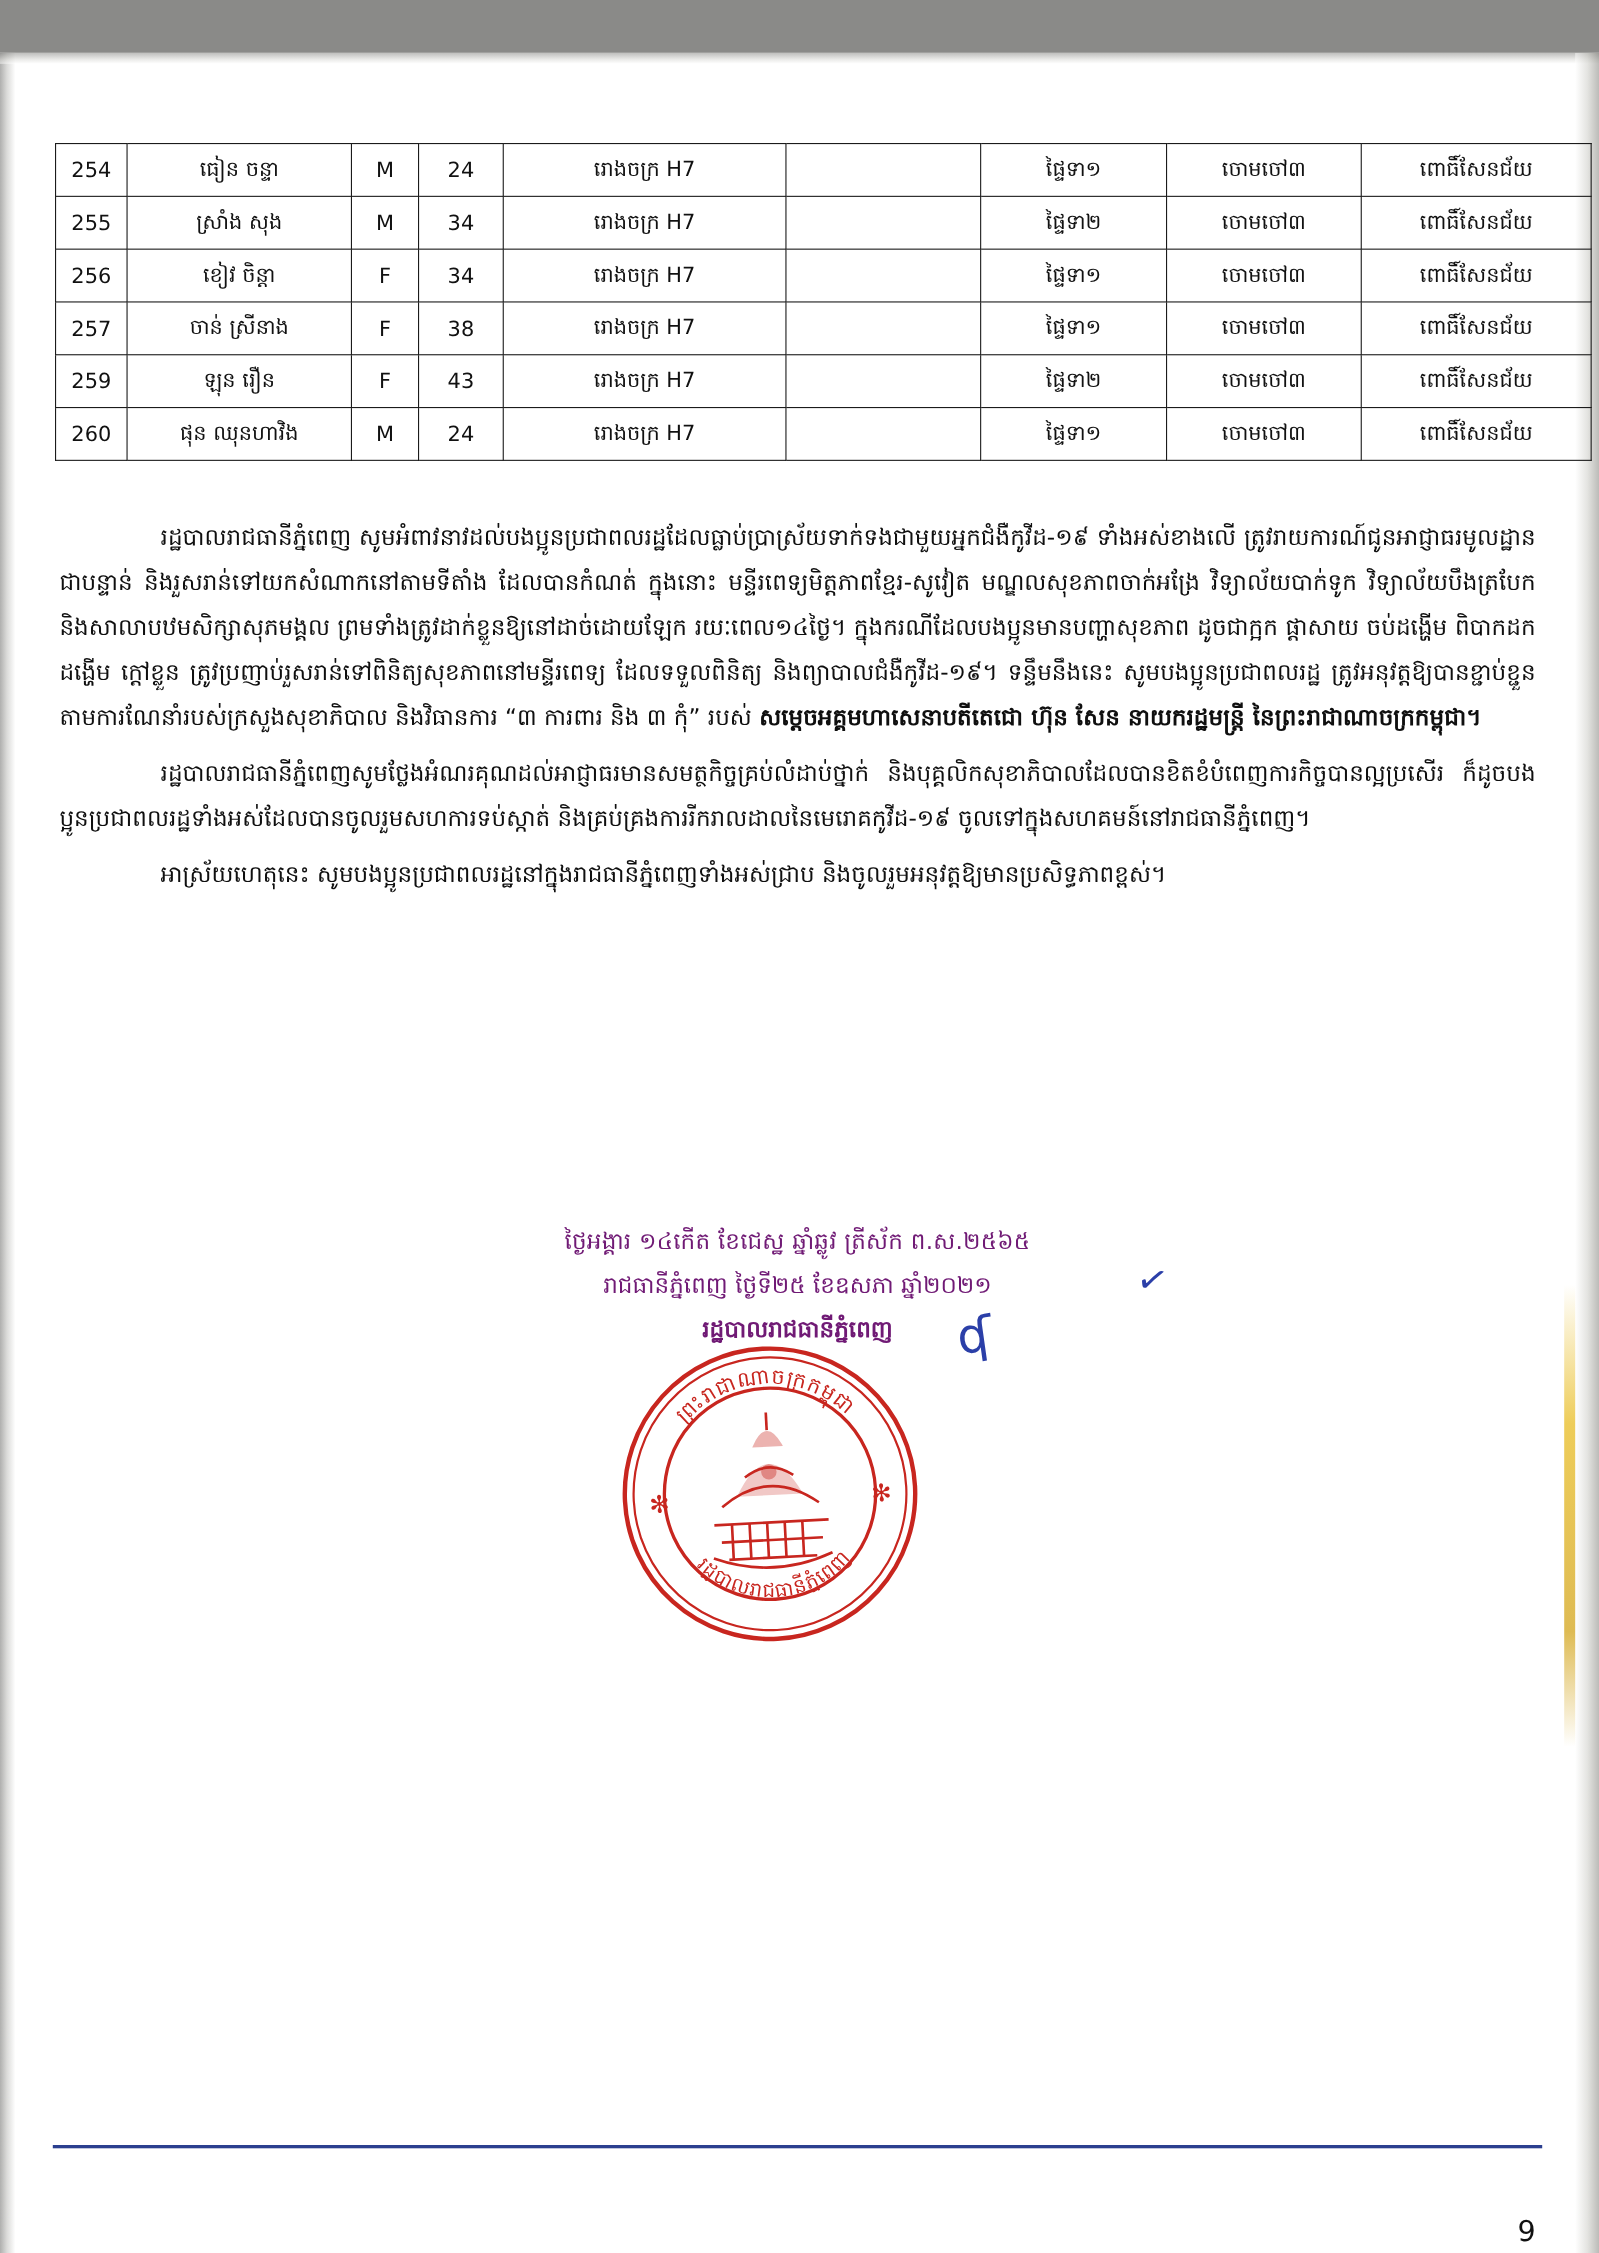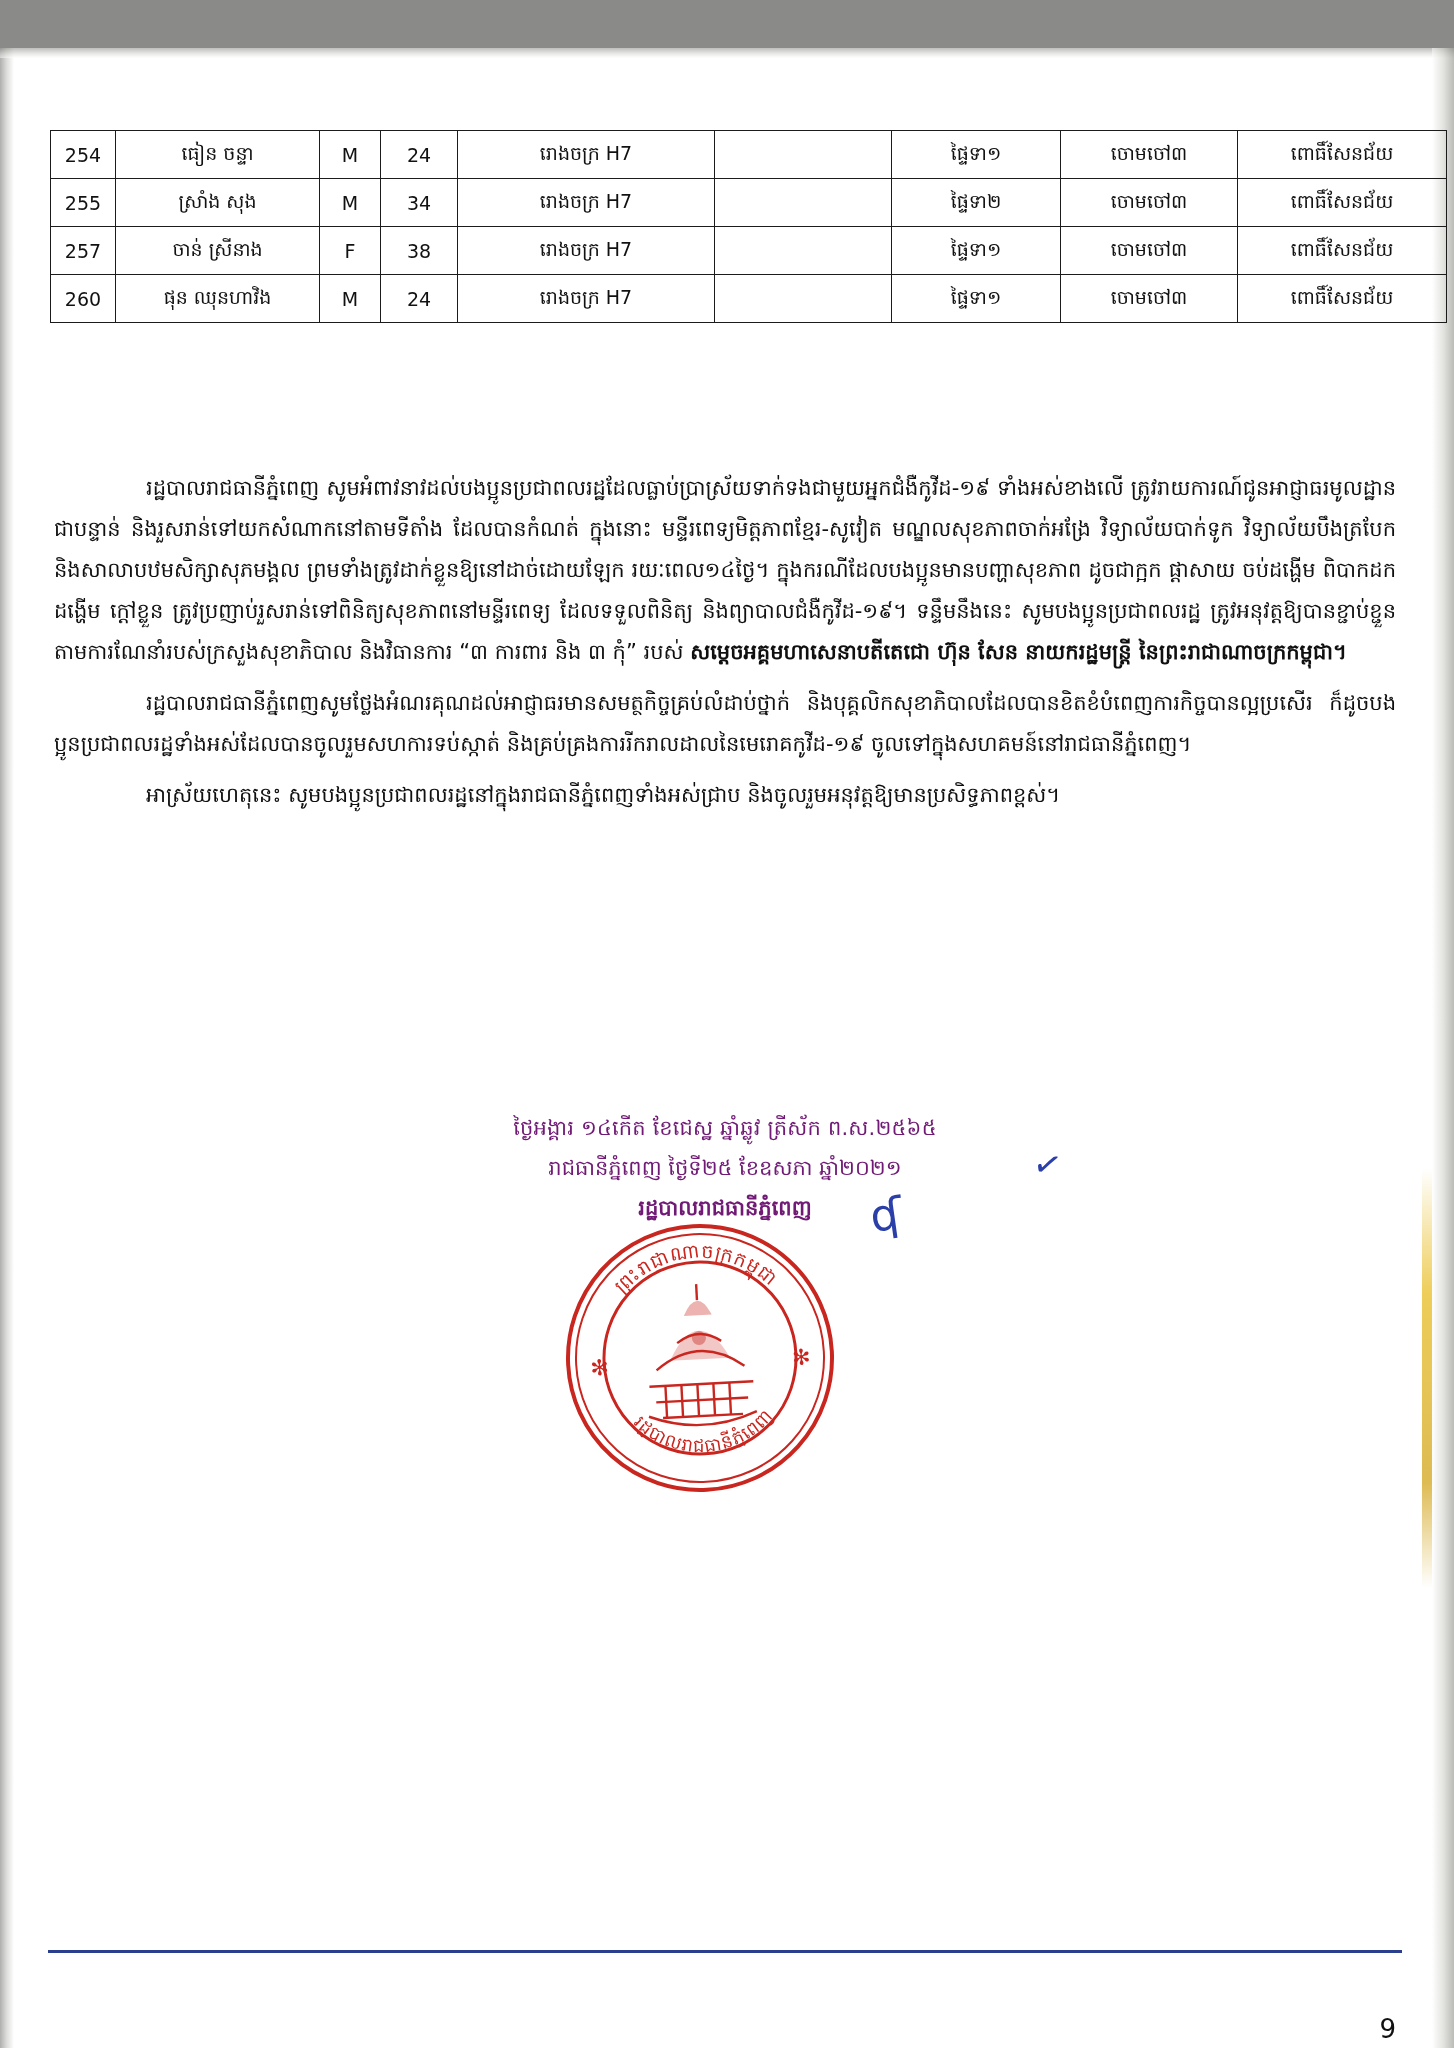--- a/index.html
+++ b/index.html
@@ -210,27 +210,49 @@
         <td class="c-name">ស្រាំង សុង</td>
         <td class="c-sex">M</td>
         <td class="c-age">34</td>
         <td class="c-loc">រោងចក្រ H7</td>
         <td class="c-blank"></td>
         <td class="c-group">ផ្ទៃទា២</td>
         <td class="c-commune">ចោមចៅ៣</td>
         <td class="c-district">ពោធិ៍សែនជ័យ</td>
       </tr>
       <tr>
+        <td class="c-no">256</td>
+        <td class="c-name">ខៀវ ចិន្តា</td>
+        <td class="c-sex">F</td>
+        <td class="c-age">34</td>
+        <td class="c-loc">រោងចក្រ H7</td>
+        <td class="c-blank"></td>
+        <td class="c-group">ផ្ទៃទា១</td>
+        <td class="c-commune">ចោមចៅ៣</td>
+        <td class="c-district">ពោធិ៍សែនជ័យ</td>
+      </tr>
+      <tr>
         <td class="c-no">257</td>
         <td class="c-name">ចាន់ ស្រីនាង</td>
         <td class="c-sex">F</td>
         <td class="c-age">38</td>
         <td class="c-loc">រោងចក្រ H7</td>
         <td class="c-blank"></td>
         <td class="c-group">ផ្ទៃទា១</td>
+        <td class="c-commune">ចោមចៅ៣</td>
+        <td class="c-district">ពោធិ៍សែនជ័យ</td>
+      </tr>
+      <tr>
+        <td class="c-no">259</td>
+        <td class="c-name">ឡុន រឿន</td>
+        <td class="c-sex">F</td>
+        <td class="c-age">43</td>
+        <td class="c-loc">រោងចក្រ H7</td>
+        <td class="c-blank"></td>
+        <td class="c-group">ផ្ទៃទា២</td>
         <td class="c-commune">ចោមចៅ៣</td>
         <td class="c-district">ពោធិ៍សែនជ័យ</td>
       </tr>
       <tr>
         <td class="c-no">260</td>
         <td class="c-name">ផុន ឈុនហាវិង</td>
         <td class="c-sex">M</td>
         <td class="c-age">24</td>
         <td class="c-loc">រោងចក្រ H7</td>
         <td class="c-blank"></td>

